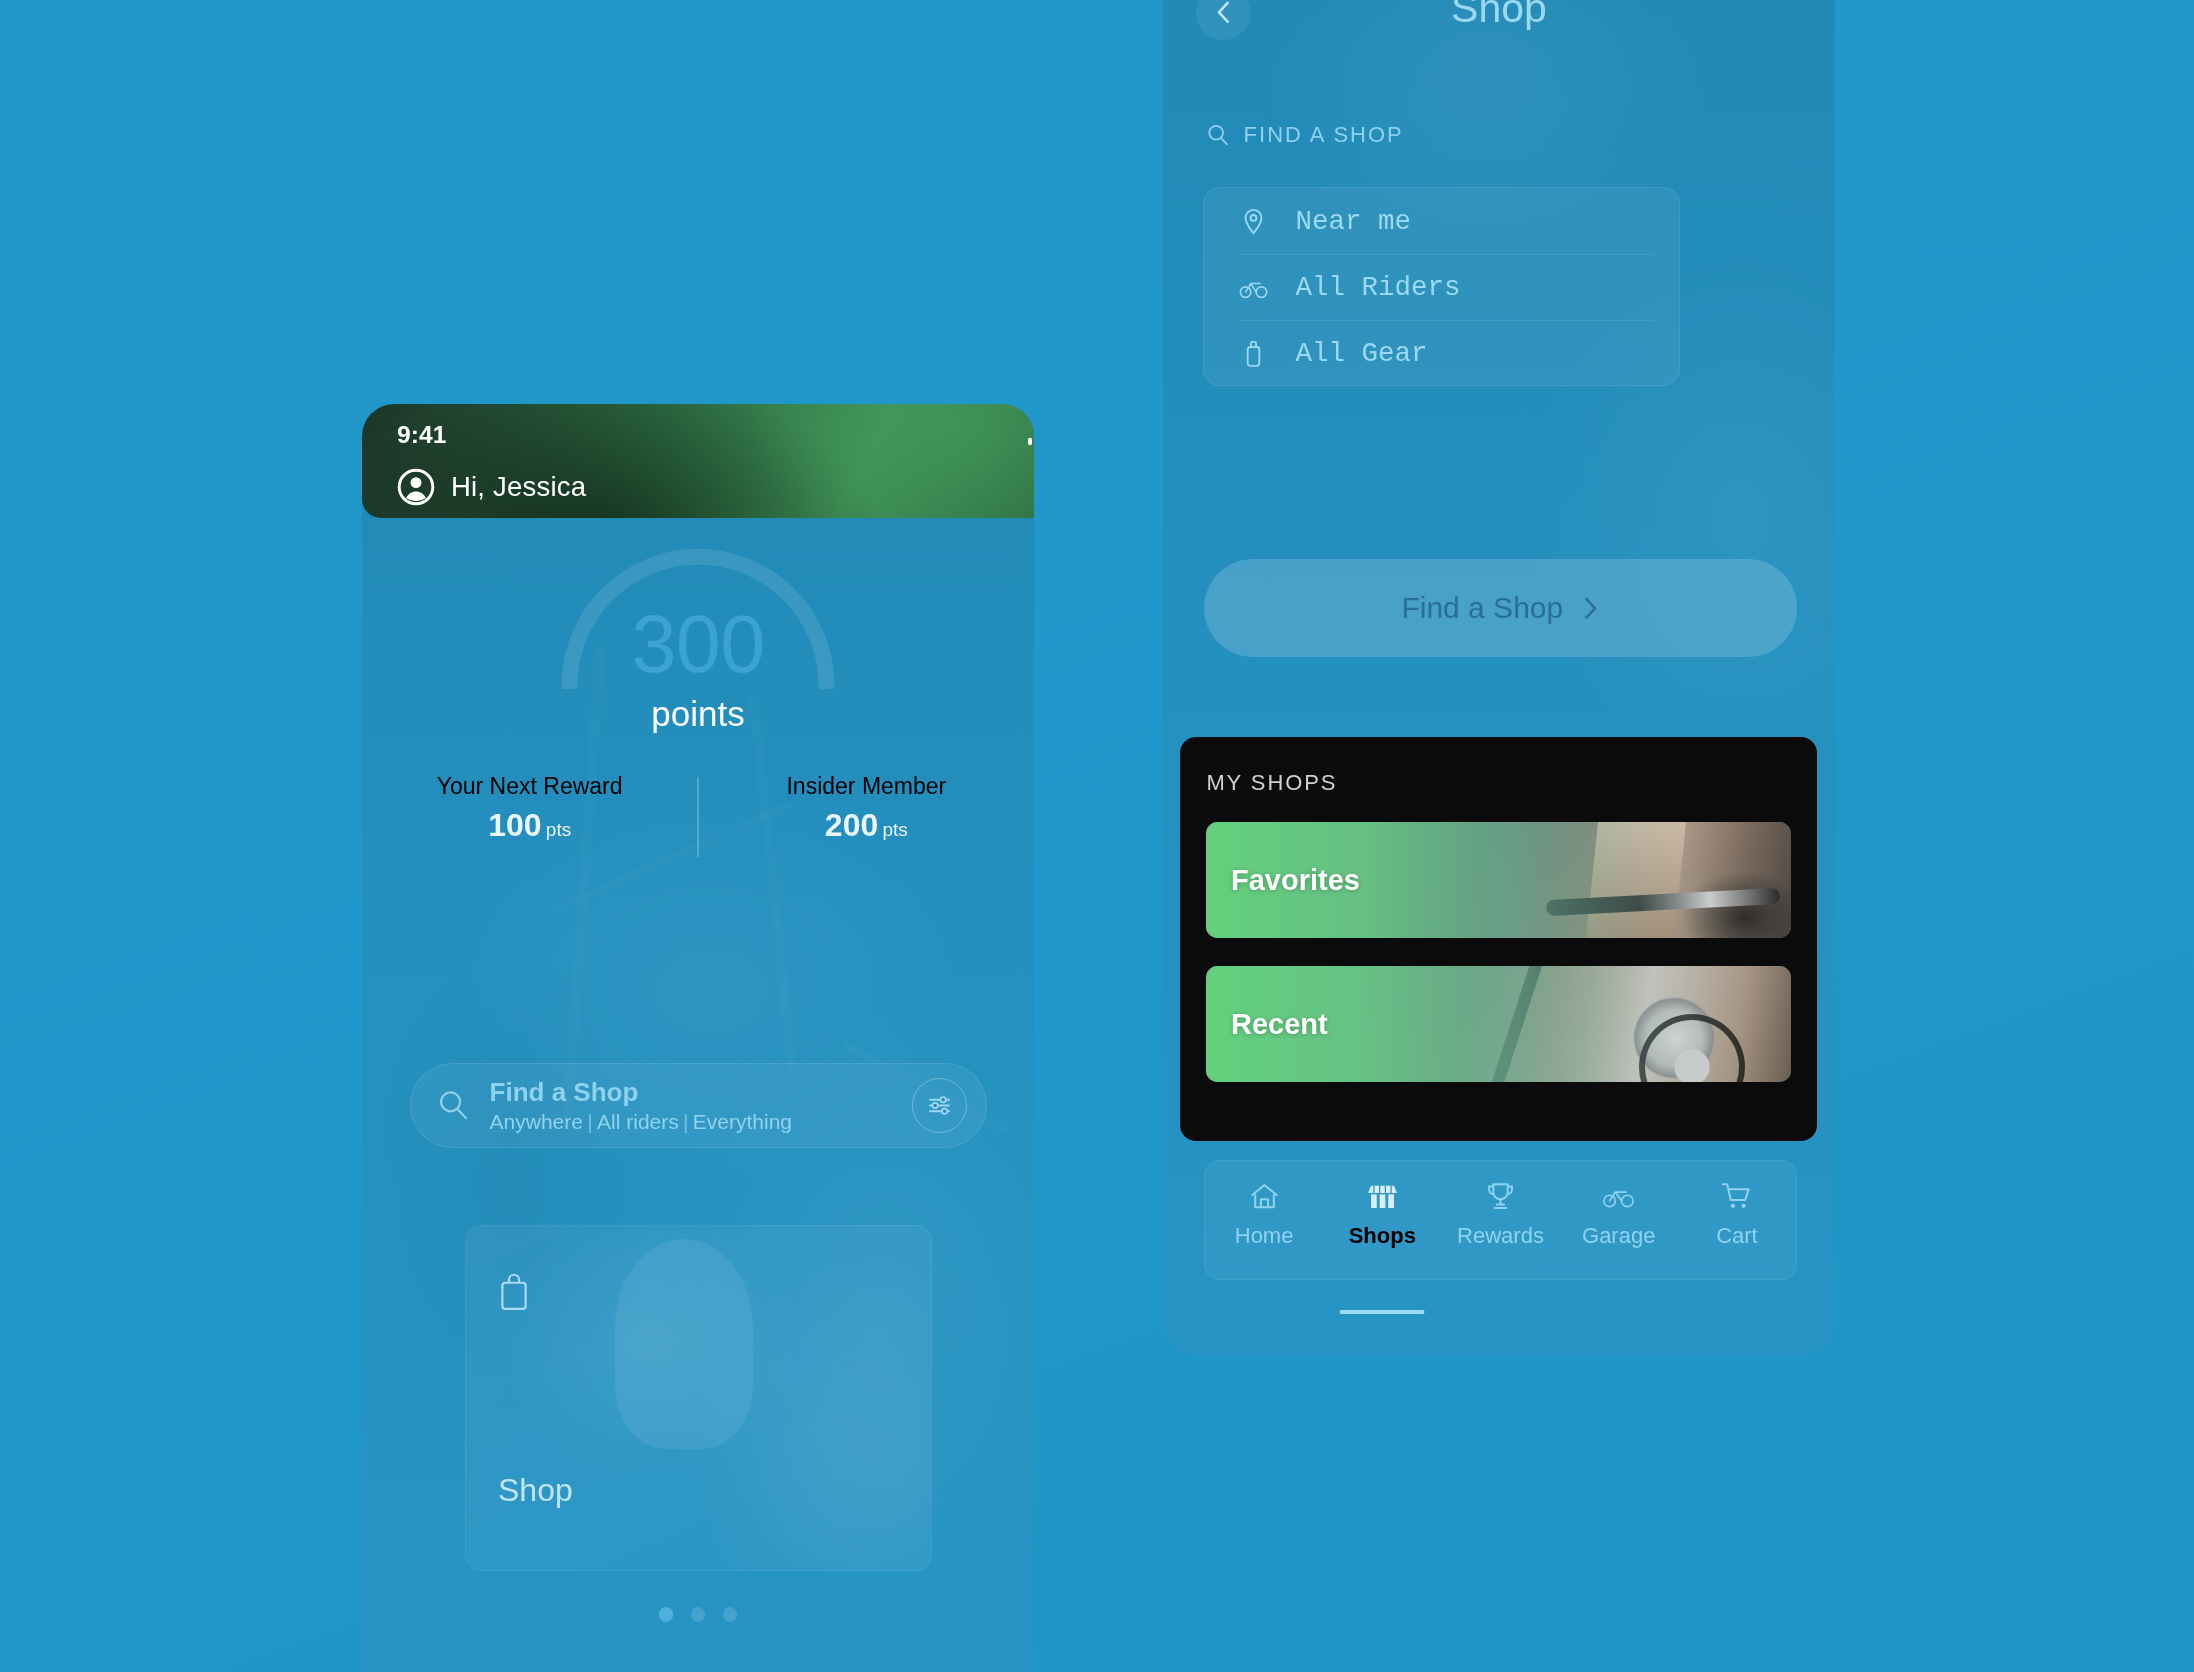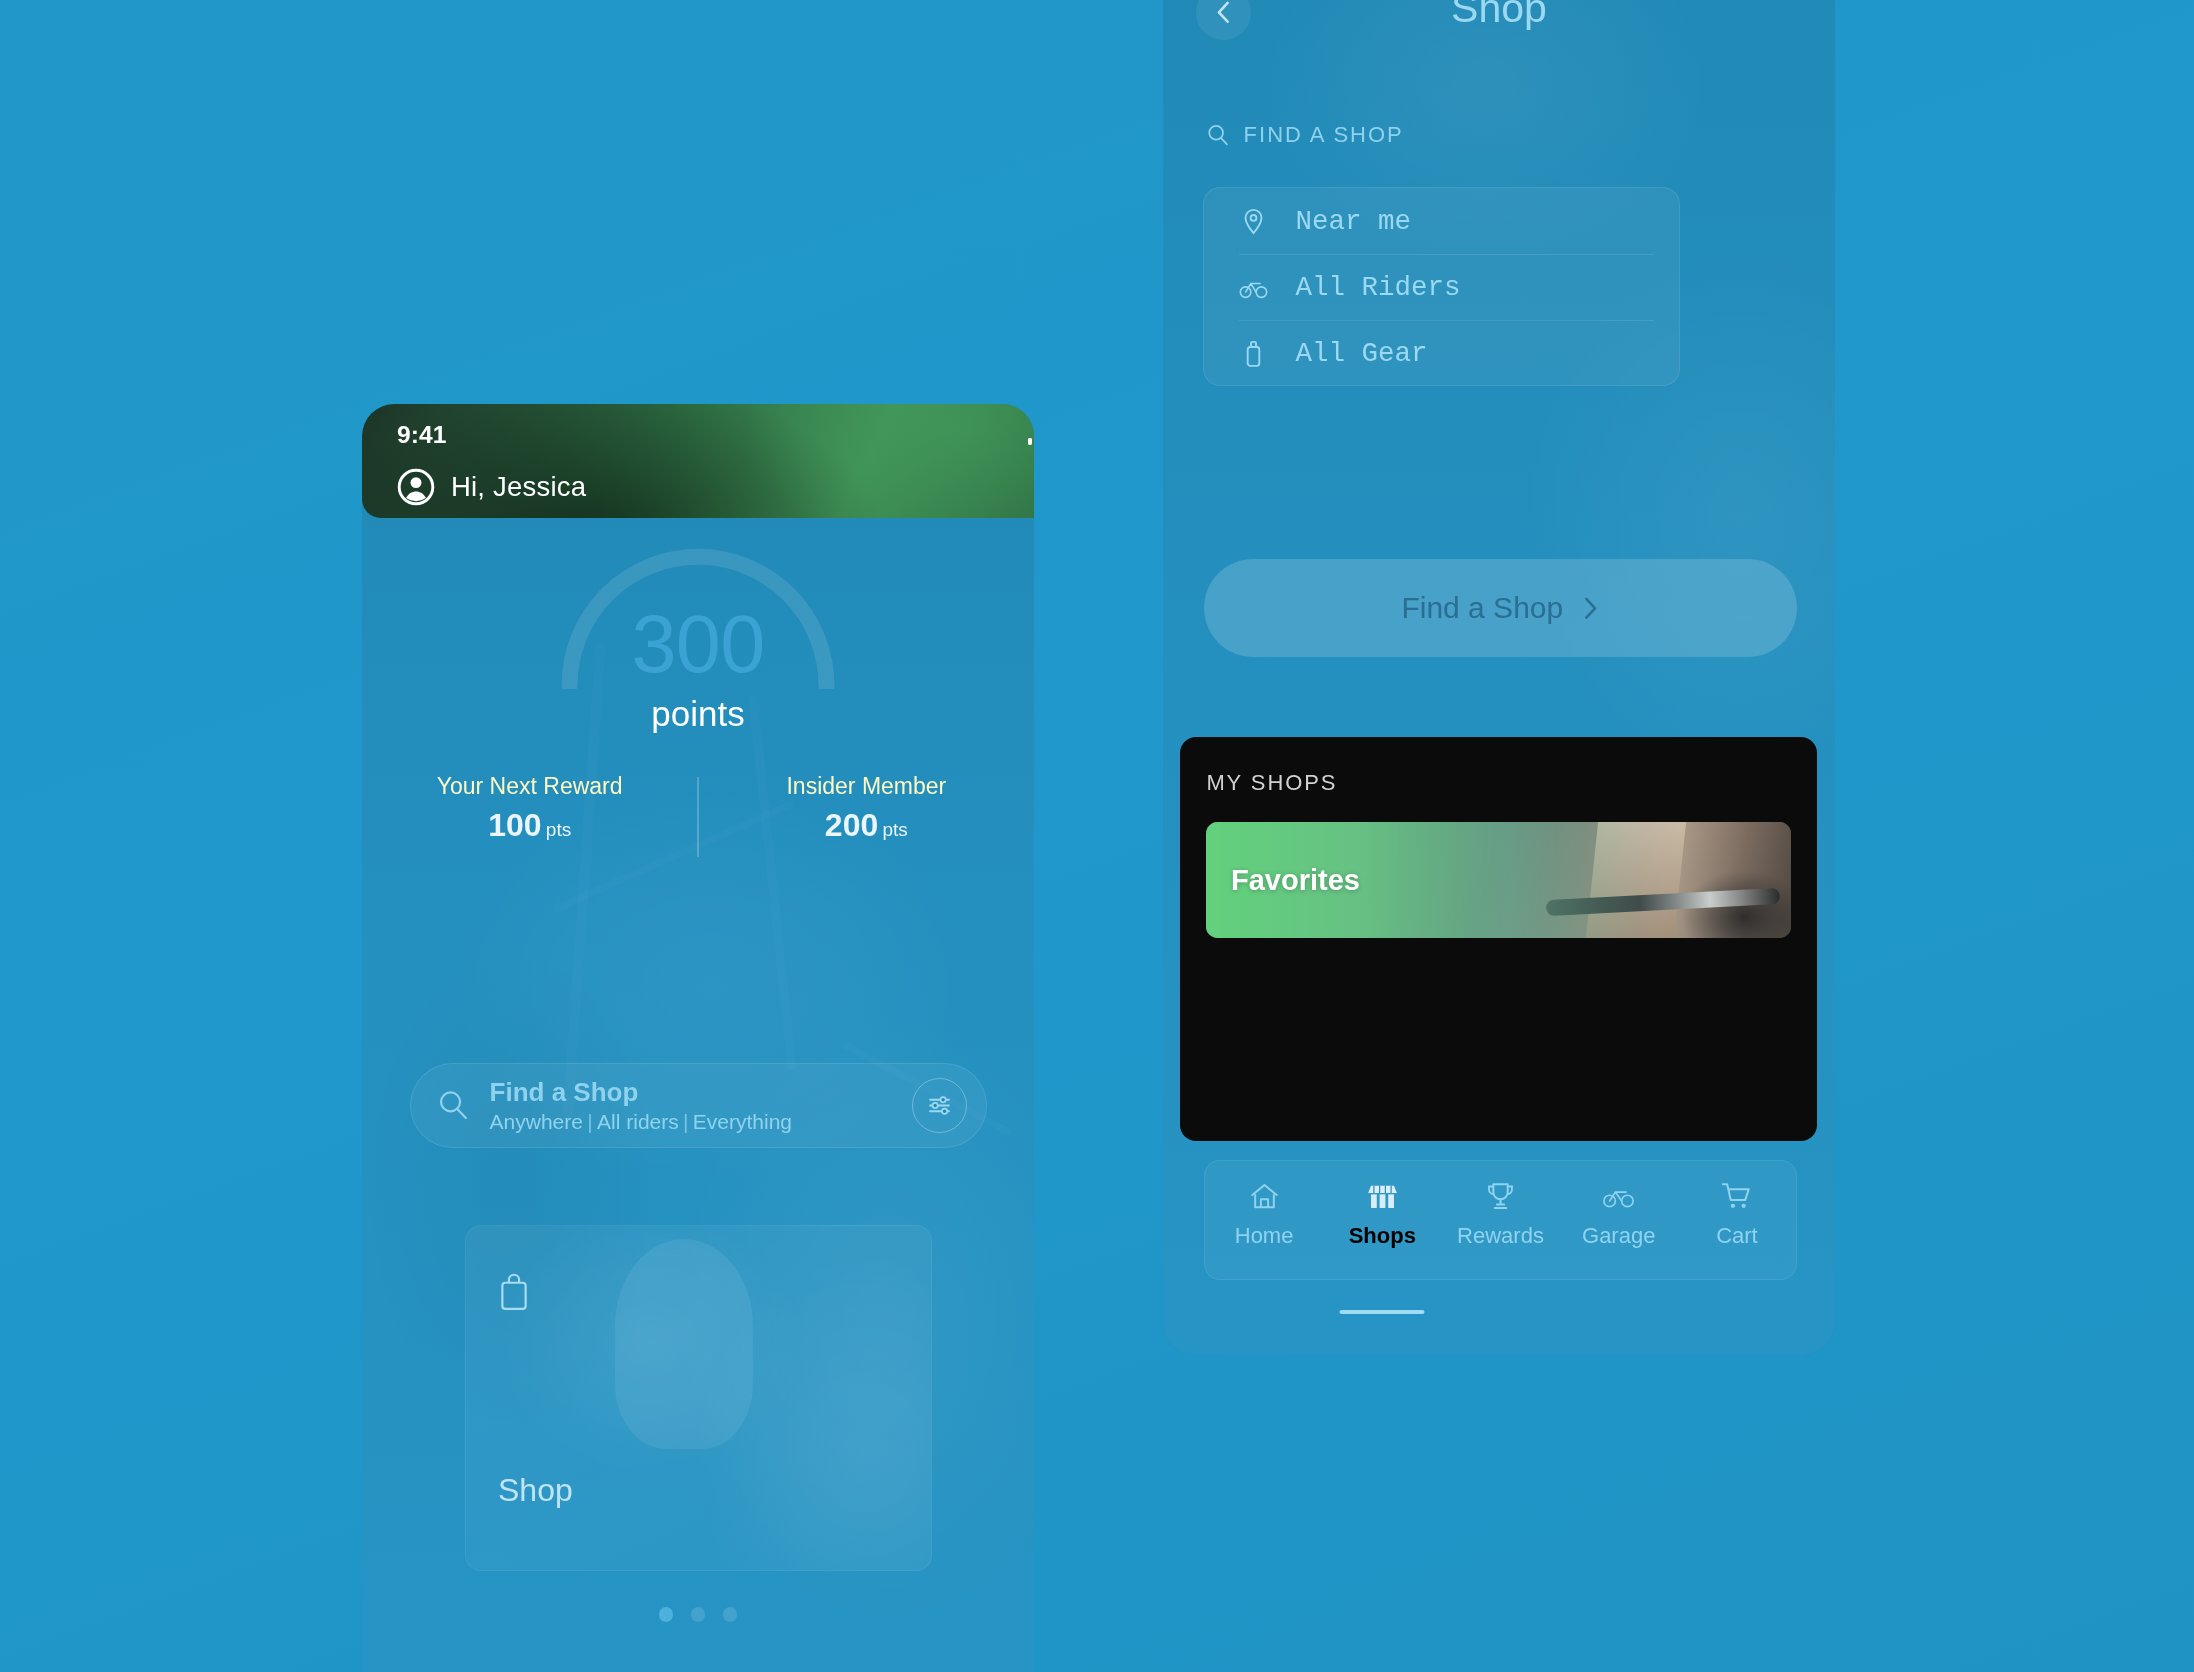--- a/index.html
+++ b/index.html
@@ -120,21 +120,21 @@
     position: absolute; left:0; right:0; top: 154px;
     text-align: center; color: #ffffff; font-size: 35px; font-weight: 300;
   }
   #left-stats {
     position: absolute; left: 0; right: 0; top: 369px; height: 101px;
     display: flex; z-index: 3;
   }
   #left-stats .col {
     flex: 1; display: flex; flex-direction: column; align-items: center; gap: 7.2px;
   }
-  #left-stats .col .t { color: #fef9c3; font-size: 23px; font-weight: 400; }
+  #left-stats .col .t { color: #000000; font-size: 23px; font-weight: 400; }
   #left-stats .col .v { color: #eaf6fc; font-size: 32px; font-weight: 600; }
   #left-stats .col .v small { font-size: 19px; font-weight: 400; margin-left: 4.3px; }
   #left-stats .divider {
     width: 1.4px; height: 80px; margin-top: 4.3px;
     background: rgba(255,255,255,.22); align-self: flex-start;
   }
 
   
   #left-search {
     position: absolute; left: 48px; top: 659px;
@@ -505,20 +505,25 @@
       </svg>
     </div>
 
     <div id="right-myshops">
       <div class="hdr">MY SHOPS</div>
       <div class="shop-tile">
         <div class="img img-fav"></div>
         <div class="grad"></div>
         <div class="tlbl">Favorites</div>
       </div>
+      <div class="shop-tile">
+        <div class="img img-rec"></div>
+        <div class="grad"></div>
+        <div class="tlbl">Recent</div>
+      </div>
     </div>
 
     <div id="right-tabbar">
       <div class="tab">
         <svg class="ic" viewBox="0 0 46 46">
           <path d="M6 21L23 7l17 14" fill="none" stroke="#8fd3ef" stroke-width="2.8" stroke-linecap="round" stroke-linejoin="round"></path>
           <path d="M10 20v18h26V20" fill="none" stroke="#8fd3ef" stroke-width="2.8" stroke-linejoin="round"></path>
           <path d="M18 38V27h10v11" fill="none" stroke="#8fd3ef" stroke-width="2.8" stroke-linejoin="round"></path>
         </svg>
         <div class="lb">Home</div>

